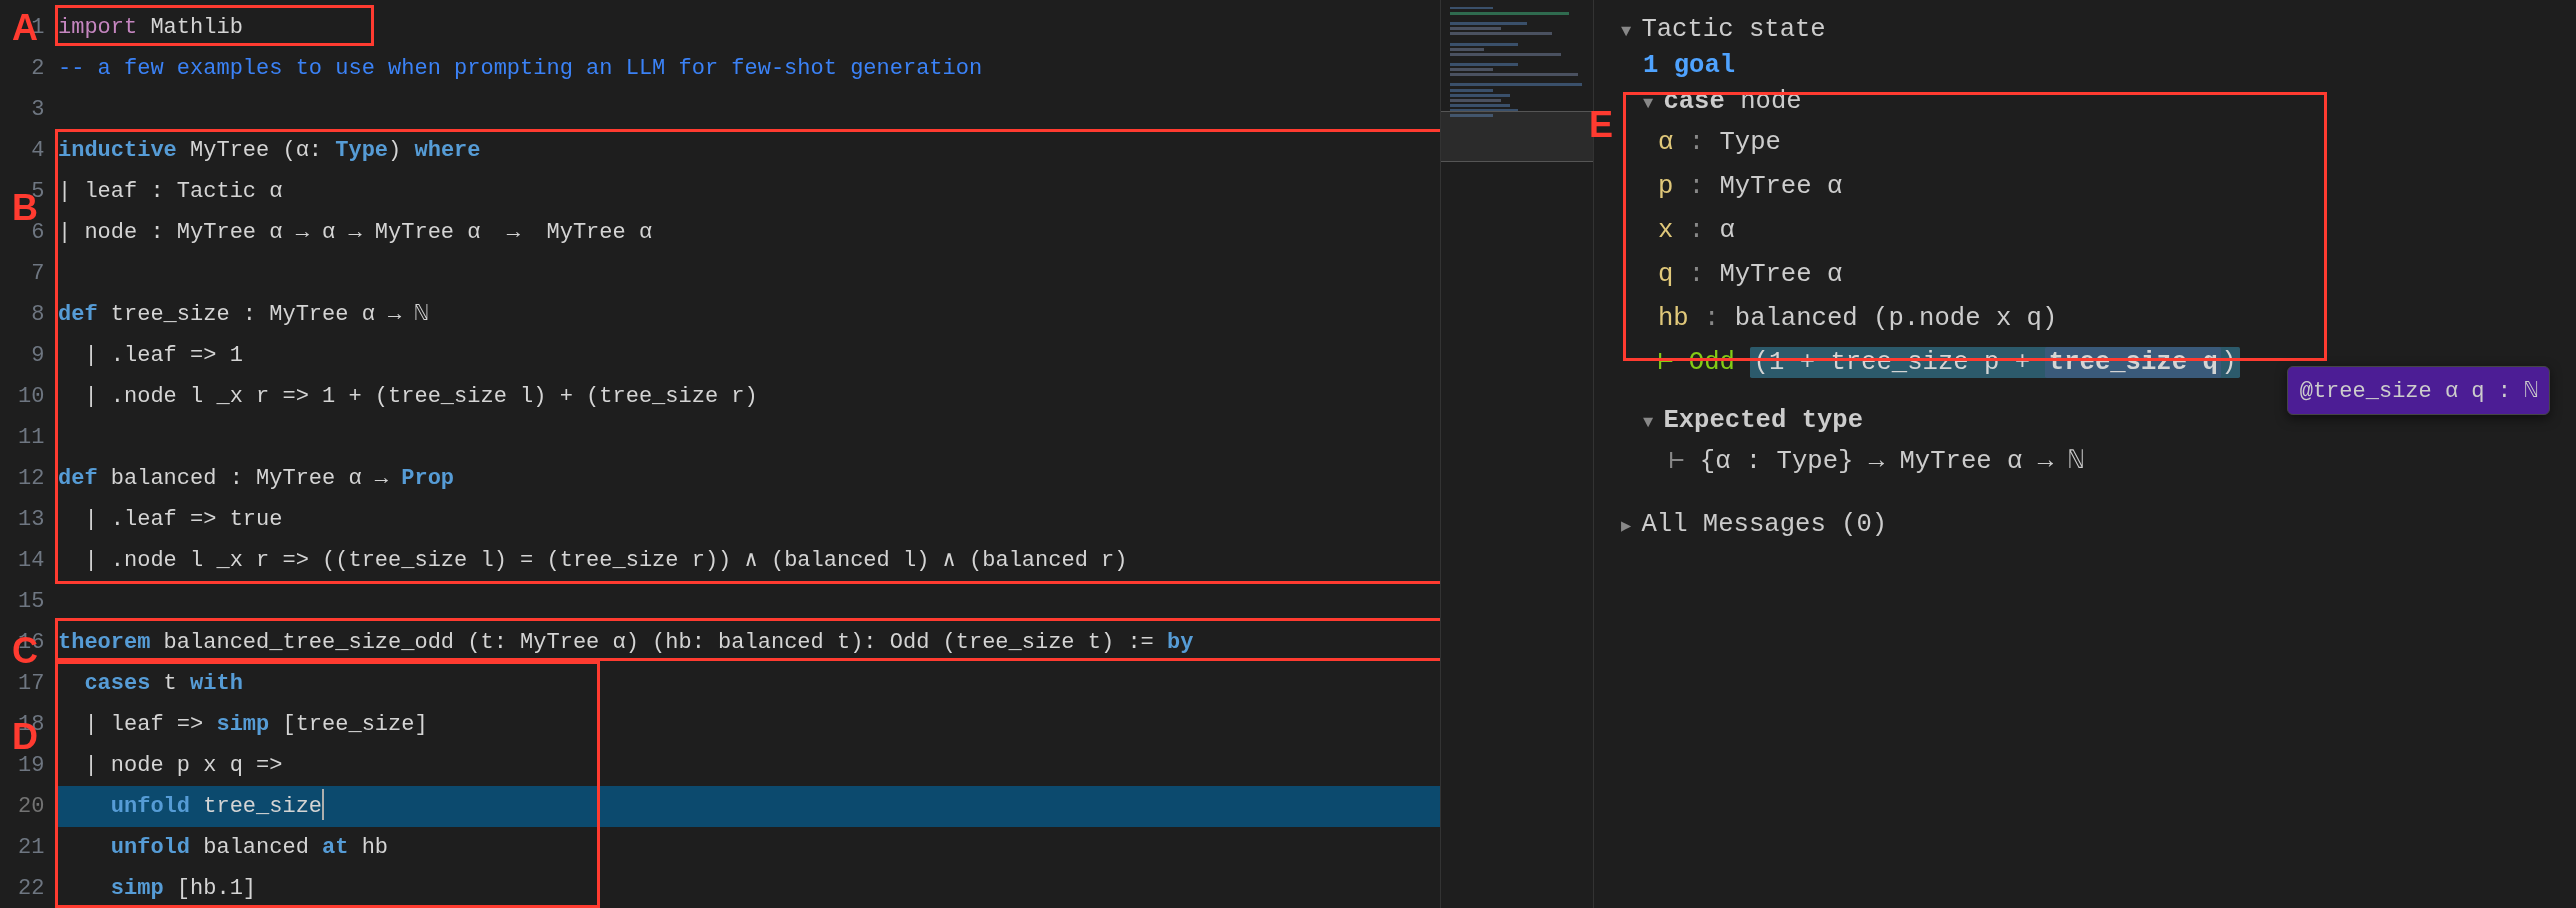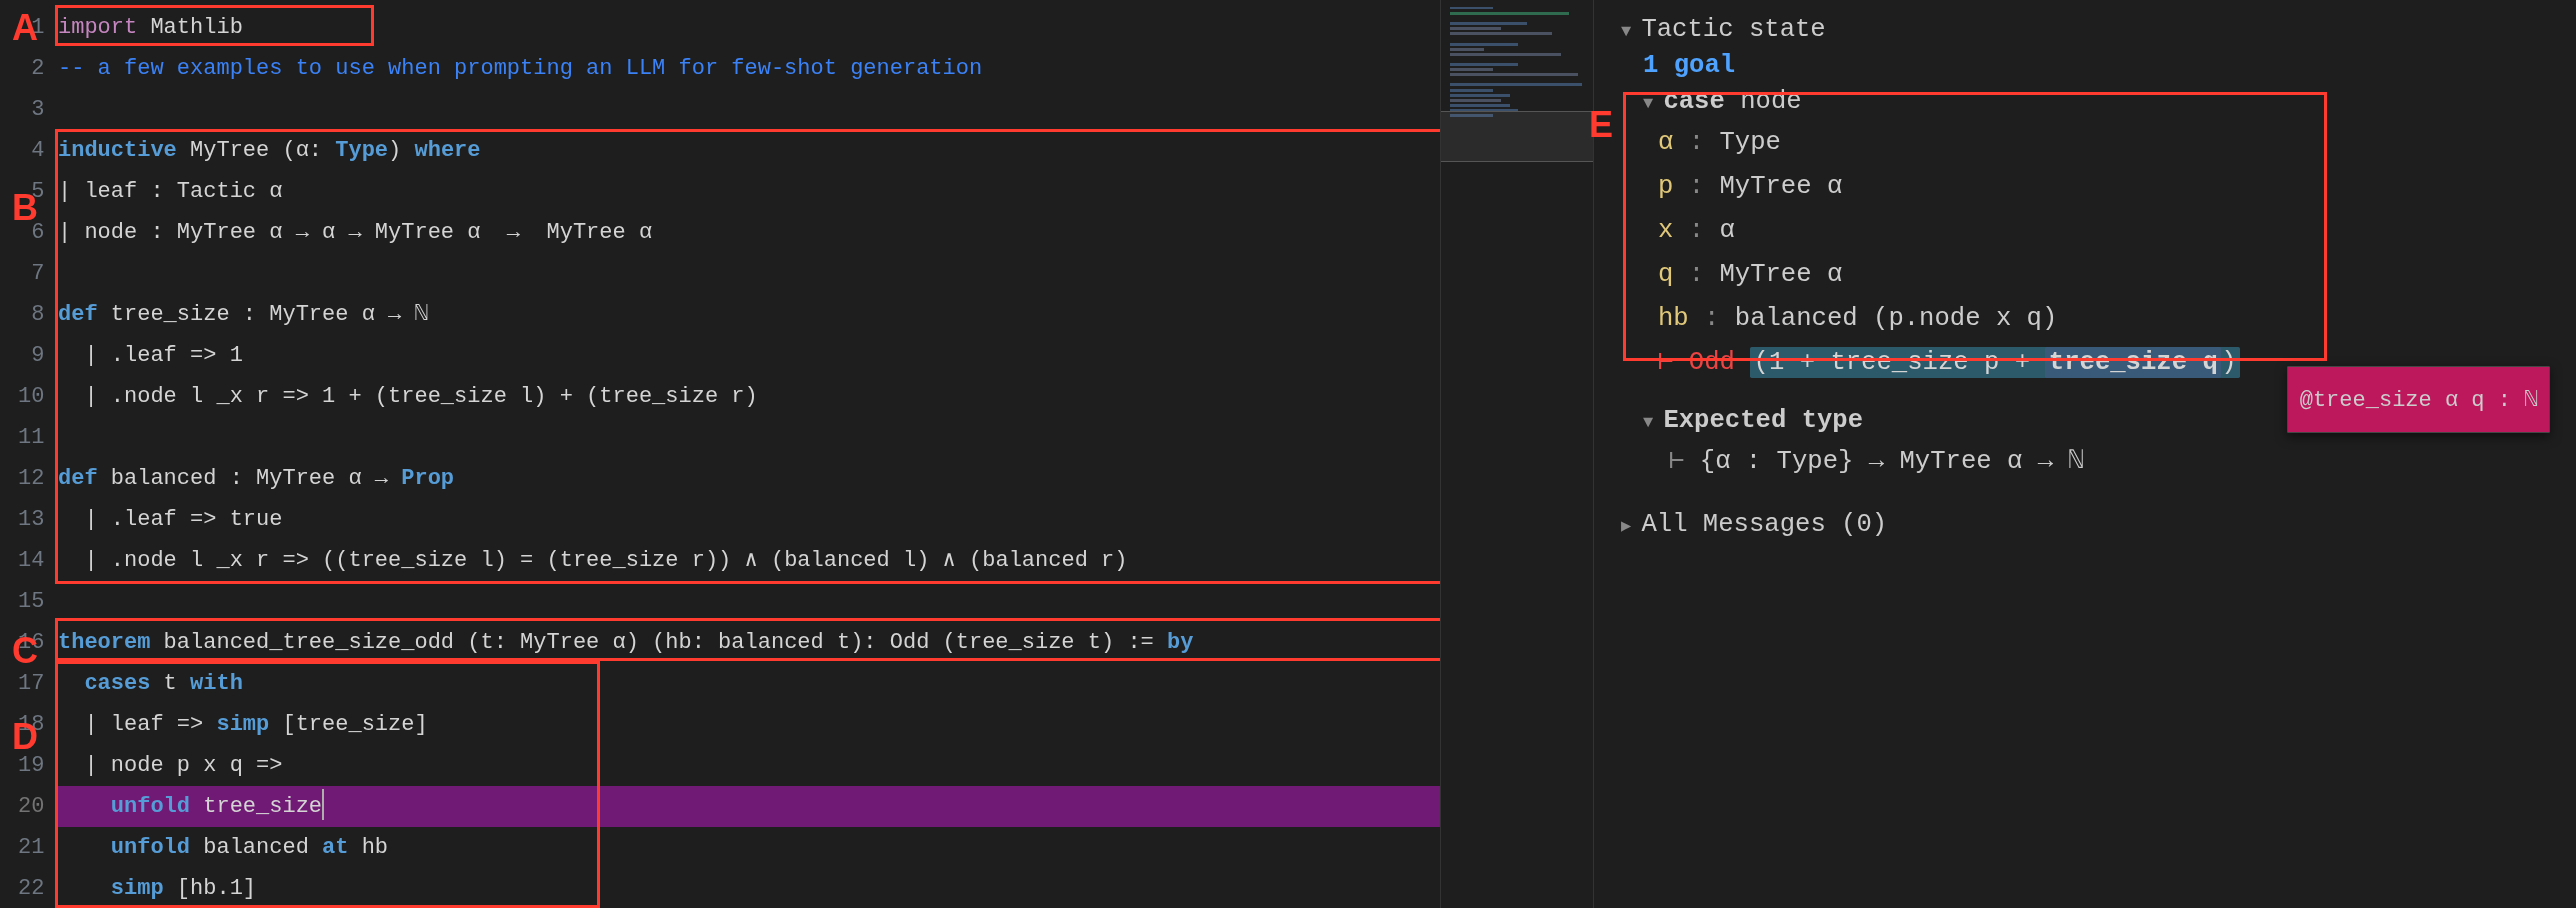--- a/index.html
+++ b/index.html
@@ -28,21 +28,21 @@
       padding-top: 6.8px;
     }
     .gutter .ln { height: 41px; line-height: 41px; }
     .gutter .ln.active { color: #737373; }
     .code {
       flex: 1;
       padding-top: 6.8px;
       position: relative;
     }
     .code .line { height: 41px; line-height: 41px; white-space: pre; }
-    .code .line.hl { background: #701a75; }
+    .code .line.hl { background: #0c4a6e; }
     .kw-import { color: #c586c0; }
     .kw-blue { color: #569cd6; font-weight: bold; }
     .comment { color: #3b82f6; }
     .ident { color: #d4d4d4; }
 
     .redbox { position: absolute; border: 3.4px solid #ff3b30; pointer-events: none; }
     .redlabel {
       position: absolute;
       color: #ff3b30;
       font-weight: bold;
@@ -73,32 +73,32 @@
     }
     .panel .section-header { color: #cccccc; cursor: pointer; margin: 5.1px 0; }
     .panel .section-header.collapsed::before { content: "▶ "; font-size: 17px; color: #888; }
     .panel .section-header.expanded::before { content: "▼ "; font-size: 17px; color: #888; }
     .panel .bold { font-weight: bold; }
     .panel .goal-count { color: #4fa3ff; margin: 6.8px 0 6.8px 22px; }
     .panel .hyp-block { margin-left: 37px; line-height: 44px; }
     .panel .hyp-name { color: #e0c87a; }
     .panel .colon { color: #888; }
     .panel .turnstile { color: #888; }
-    .panel .turnstileGoal { color: #ef4444; }
+    .panel .turnstileGoal { color: #84cc16; }
     .panel .type { color: #cccccc; }
     .goal-hl1 { background: #2c5a6b; padding: 0.9px 3.4px; border-radius: 1.7px; }
     .goal-hl2 { background: #3a5a7a; padding: 0.9px 3.4px; border-radius: 1.7px; font-weight: bold; }
     .tooltip {
       position: absolute;
-      background: #be185d;
+      background: #4c1d95;
       border: 0.9px solid #454545;
-      padding: 19px 12px;
+      padding: 10px 12px;
       color: #ccc;
       font-size: 22px;
-      border-radius: 1px;
+      border-radius: 6px;
       box-shadow: 0 3.4px 10.2px rgba(0,0,0,0.5);
     }
     .cursor { display:inline-block; width:1.7px; height:31px; background:#aeafad; vertical-align:middle; margin-bottom:3.4px;}
   </style>
 </head>
 <body>
 
 <div class="editor-area">
   <div class="gutter">
     <div class="ln">1</div>

